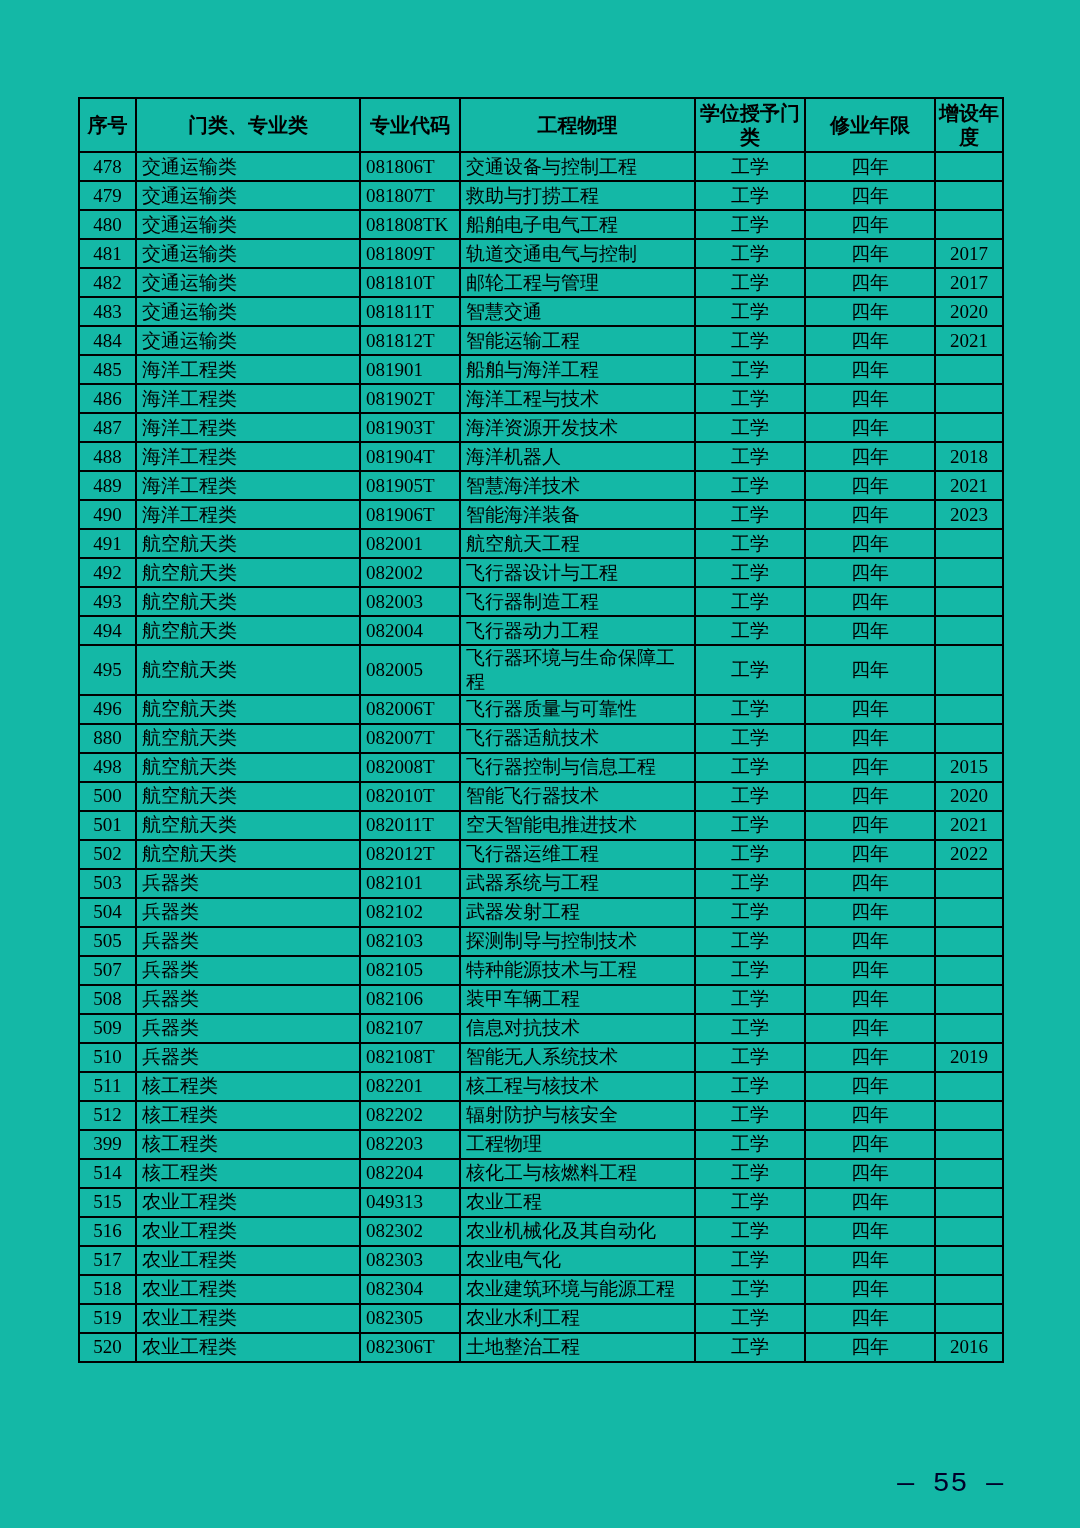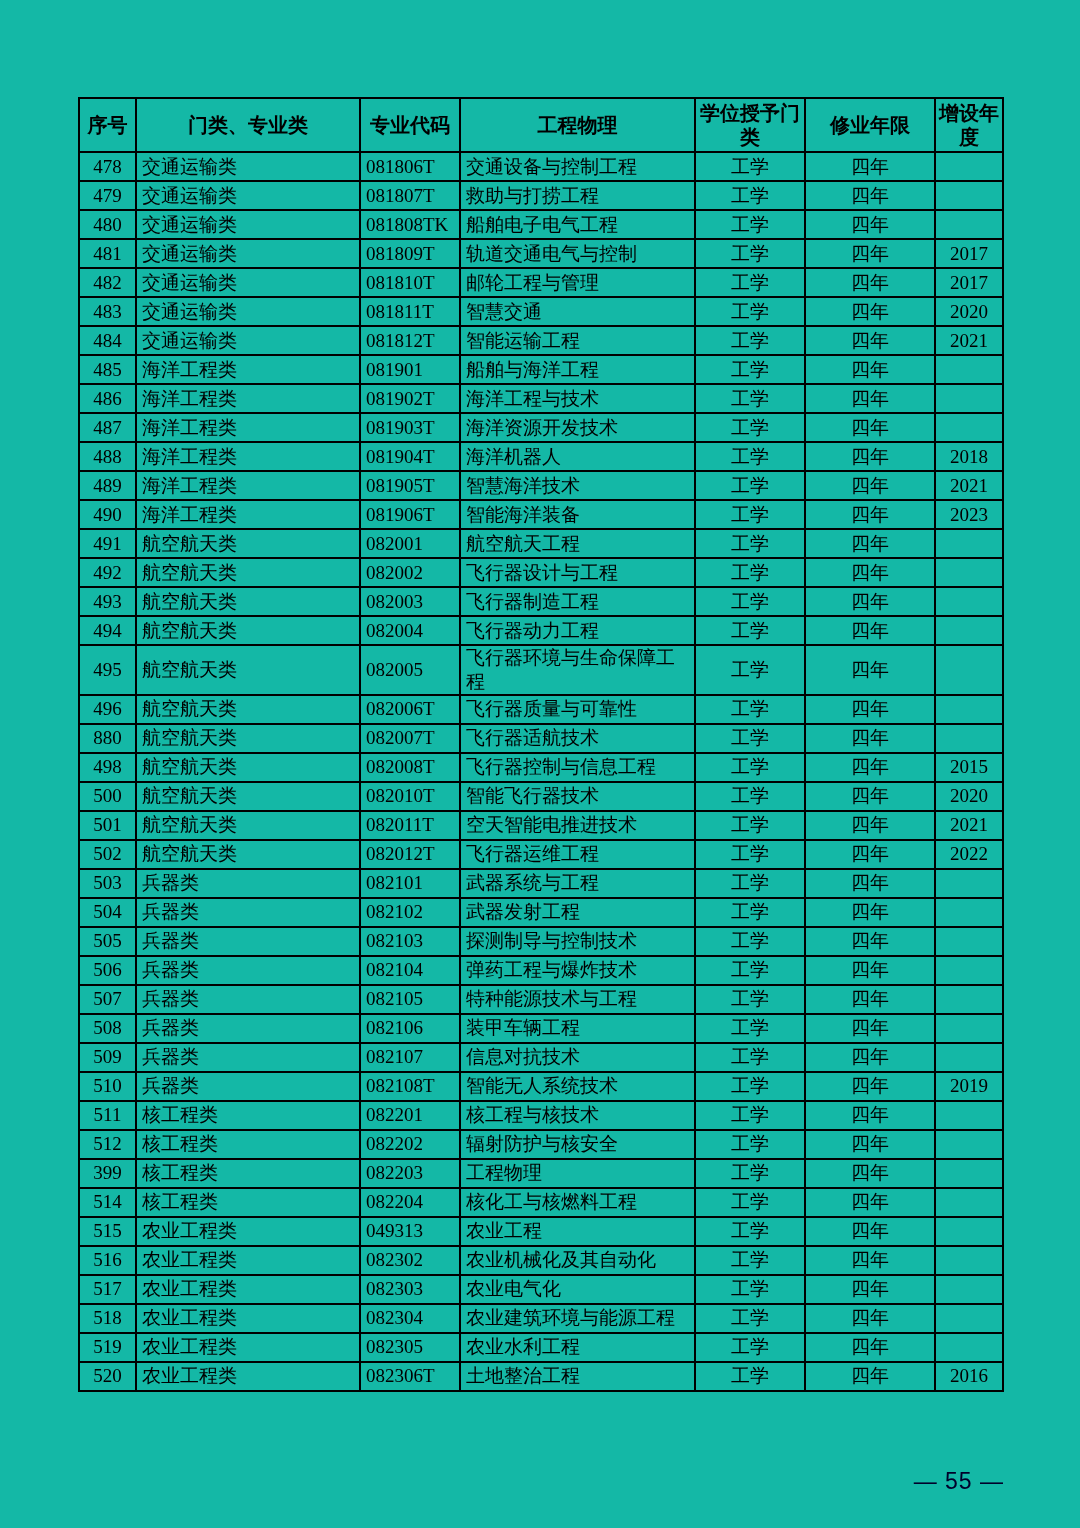--- a/index.html
+++ b/index.html
@@ -51,24 +51,24 @@
     padding:0 5px;
     vertical-align:middle;
     word-break:break-all;
   }
   td.al { text-align:left; }
   td.ac { text-align:center; }
   .page-number {
     position:absolute;
     top:1468px;
     right:76px;
-    font-size:23px;
+    font-size:28px;
     letter-spacing:1px;
     color:#00002a;
-    font-family:Liberation Sans, sans-serif;
+    font-family:Liberation Mono, monospace;
   }
 </style>
 </head>
 <body>
 
 <div class="page">
 
   <table class="majors">
     <colgroup>
       <col class="c0">
@@ -328,29 +328,20 @@
         <tr>
           <td class="ac">505</td>
           <td class="al">兵器类</td>
           <td class="al">082103</td>
           <td class="al">探测制导与控制技术</td>
           <td class="ac">工学</td>
           <td class="ac">四年</td>
           <td class="ac"></td>
         </tr>
         <tr>
-          <td class="ac">506</td>
-          <td class="al">兵器类</td>
-          <td class="al">082104</td>
-          <td class="al">弹药工程与爆炸技术</td>
-          <td class="ac">工学</td>
-          <td class="ac">四年</td>
-          <td class="ac"></td>
-        </tr>
-        <tr>
           <td class="ac">507</td>
           <td class="al">兵器类</td>
           <td class="al">082105</td>
           <td class="al">特种能源技术与工程</td>
           <td class="ac">工学</td>
           <td class="ac">四年</td>
           <td class="ac"></td>
         </tr>
         <tr>
           <td class="ac">508</td>

